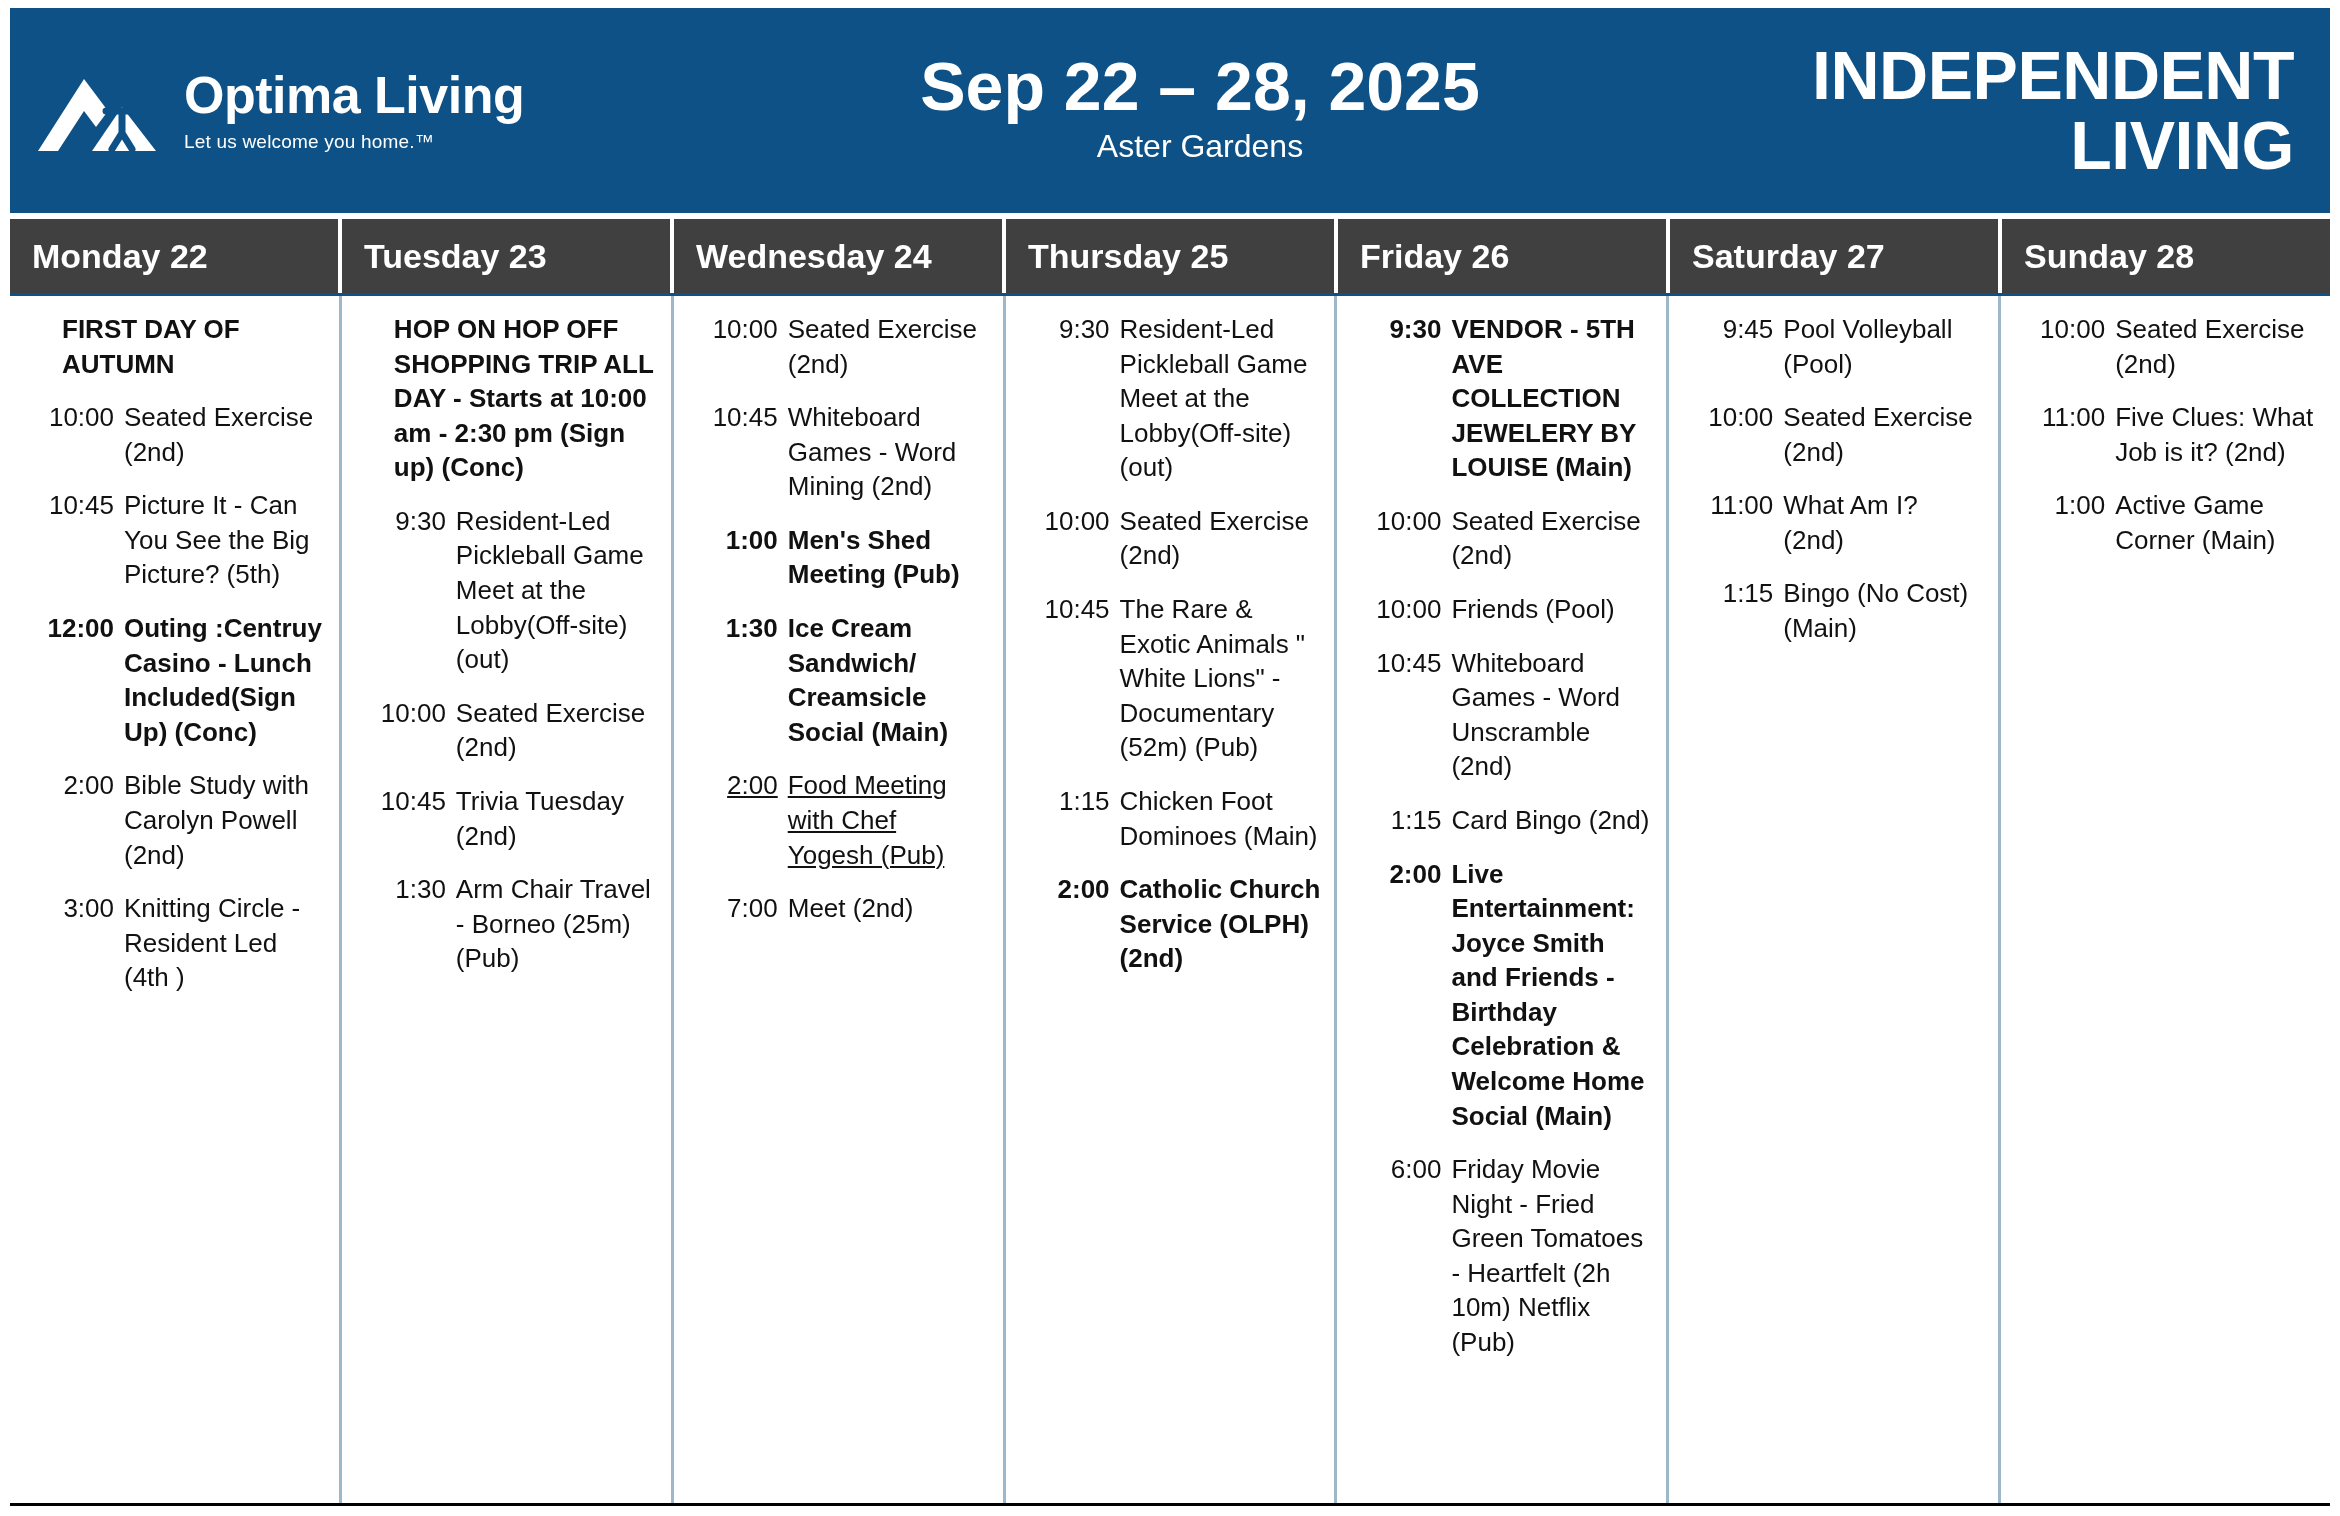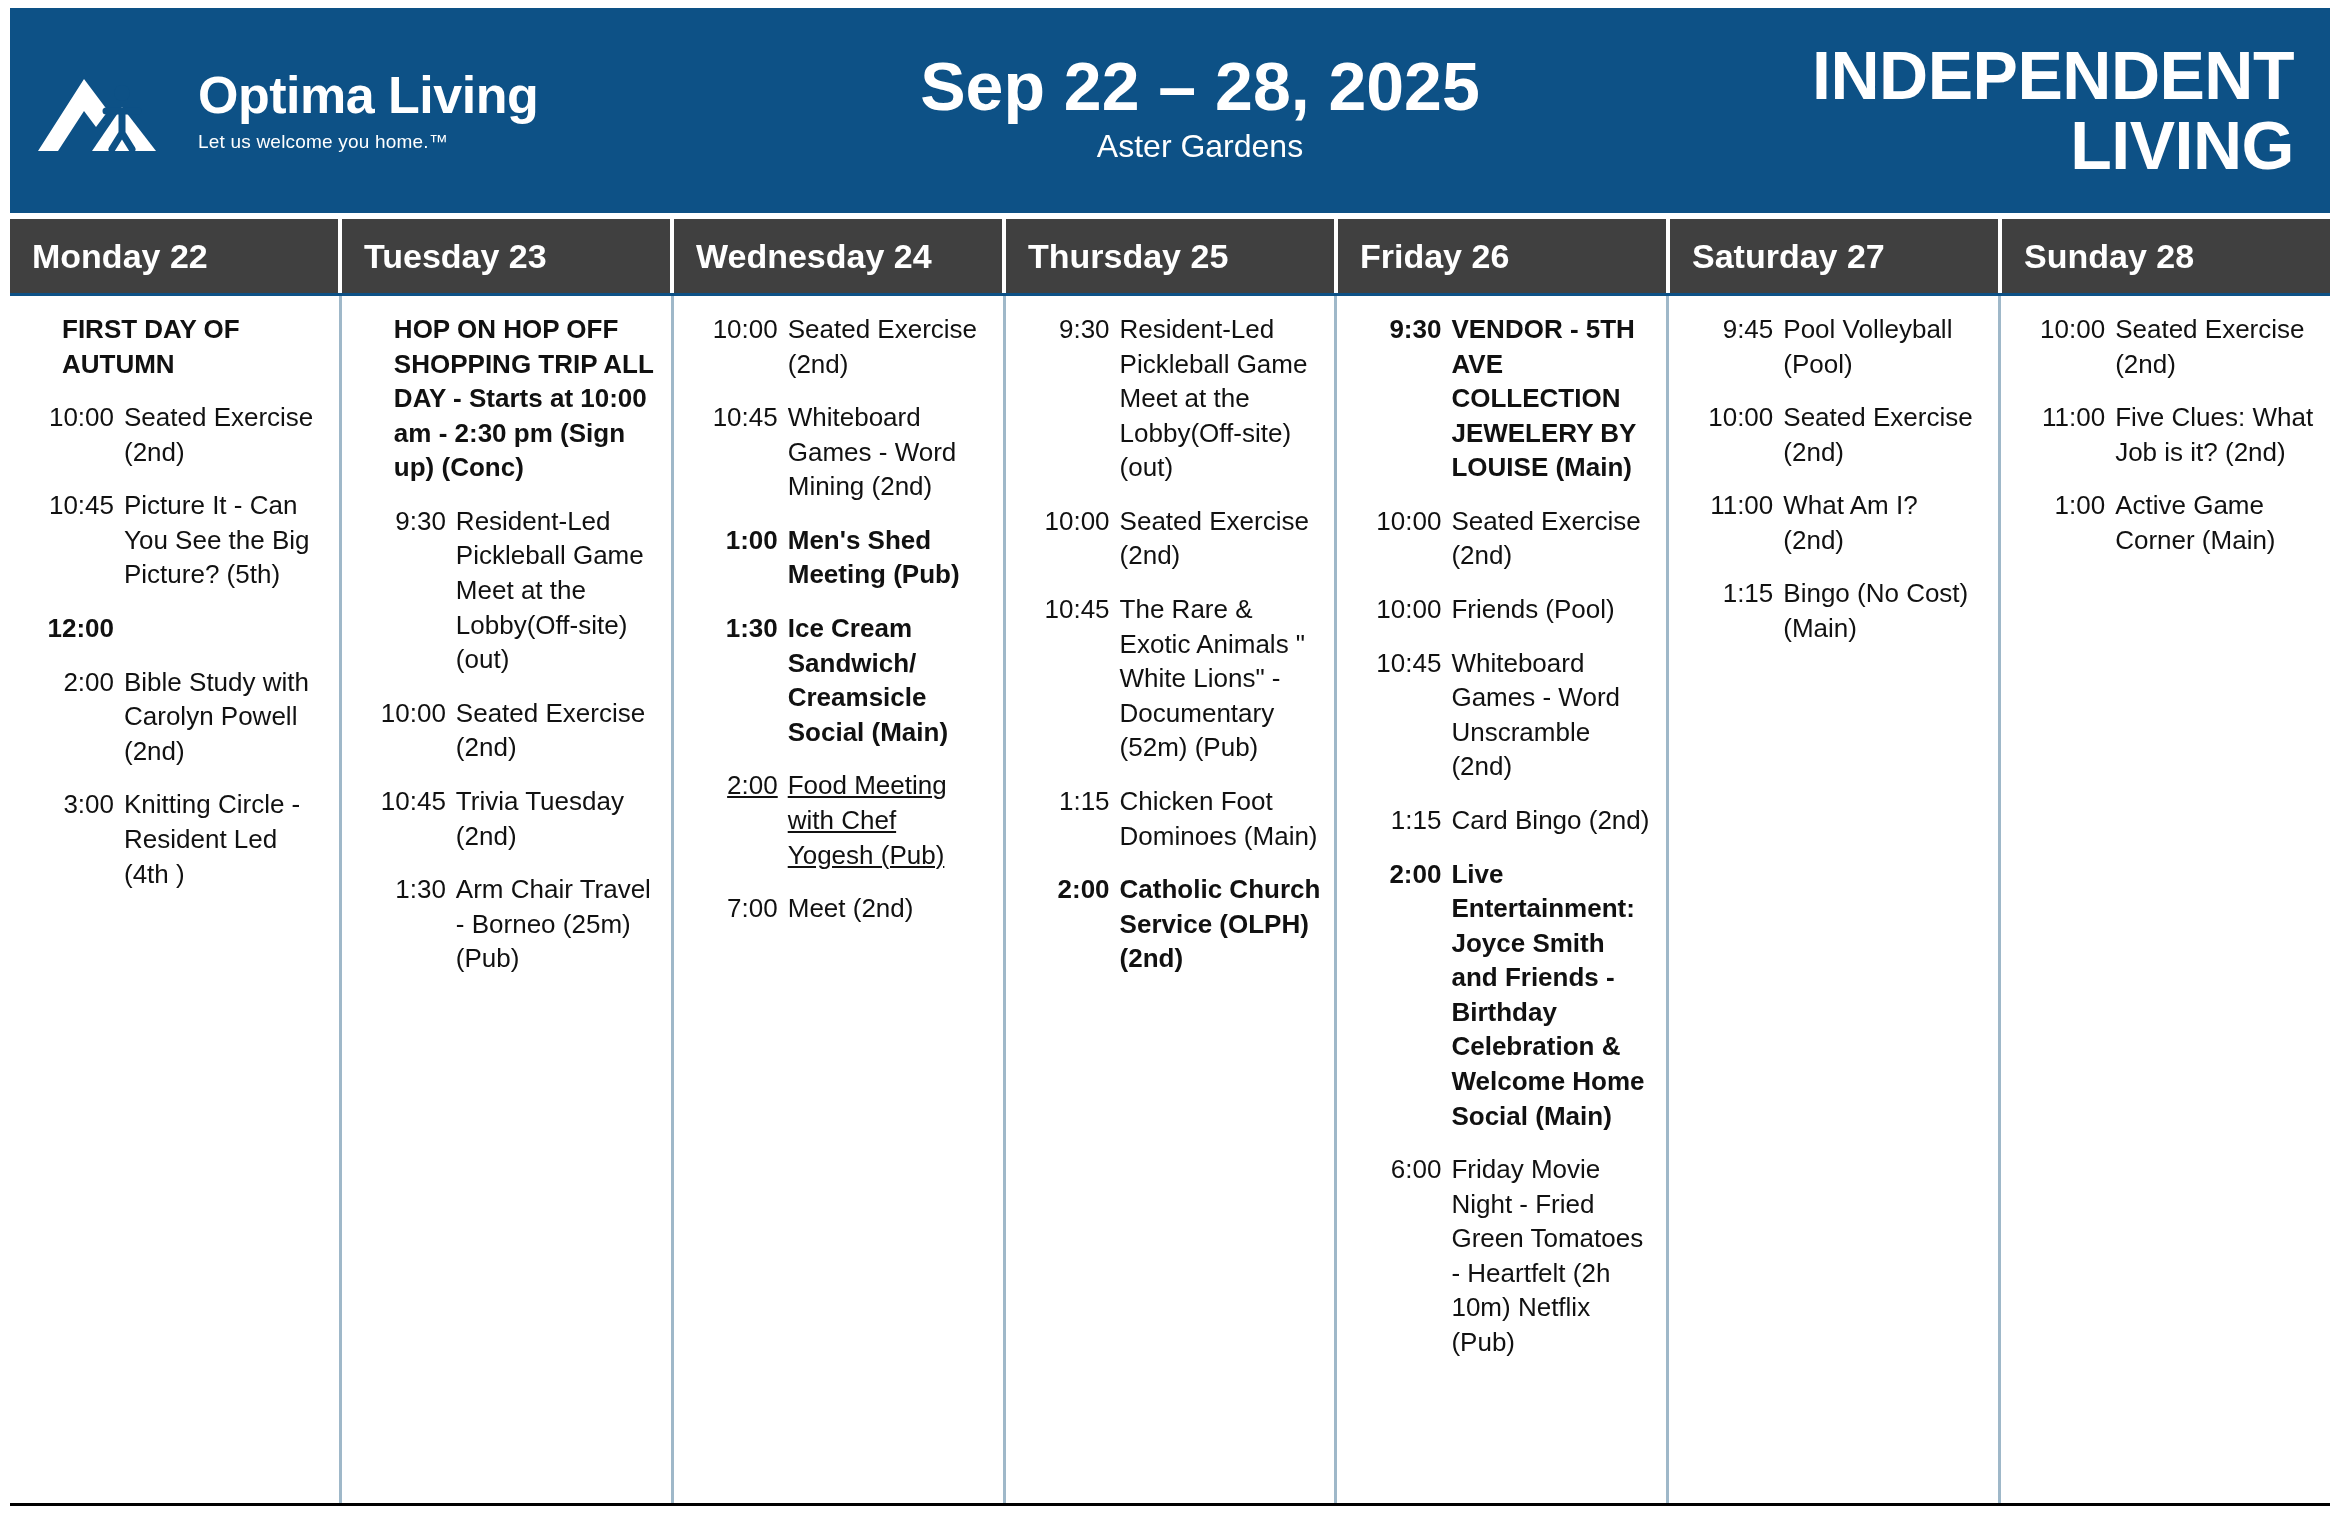--- a/index.html
+++ b/index.html
@@ -32,21 +32,21 @@
     display: flex;
     align-items: center;
     position: relative;
     padding: 0 26px;
     box-sizing: border-box;
   }
   .brand {
     display: flex;
     width: 700px;
     flex: 0 0 700px;
-    gap: 32px;
+    gap: 18px;
   }
   .logo-mark {
     width: 130px;
     height: 96px;
     position: relative;
     flex: 0 0 130px;
   }
   .logo-mark svg { display:block; }
   .brand-text {
     display: flex;
@@ -208,20 +208,21 @@
         <div class="event ">
           <span class="time">10:00</span>
           <span class="desc">Seated Exercise (2nd)</span>
         </div>
         <div class="event ">
           <span class="time">10:45</span>
           <span class="desc">Picture It - Can You See the Big Picture? (5th)</span>
         </div>
         <div class="event bold">
           <span class="time">12:00</span>
+          <span class="desc">Outing :Centruy Casino - Lunch Included(Sign Up) (Conc)</span>
         </div>
         <div class="event ">
           <span class="time">2:00</span>
           <span class="desc">Bible Study with Carolyn Powell (2nd)</span>
         </div>
         <div class="event ">
           <span class="time">3:00</span>
           <span class="desc">Knitting Circle - Resident Led (4th )</span>
         </div>
       </div>

